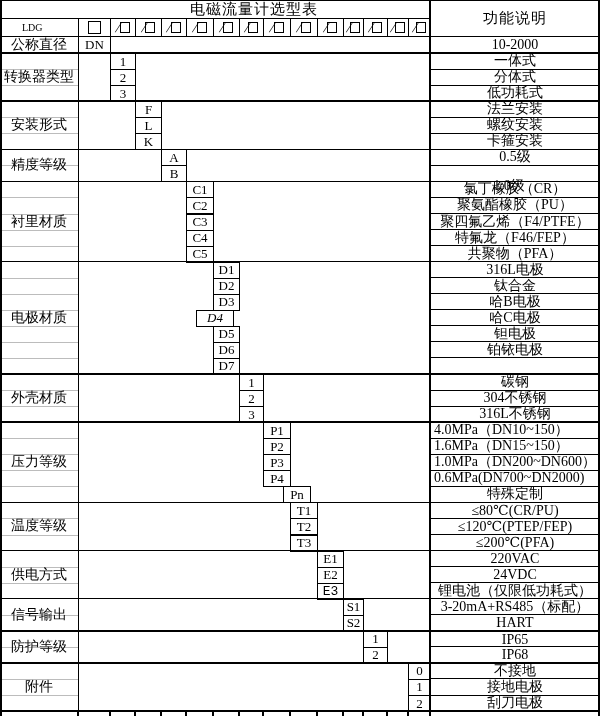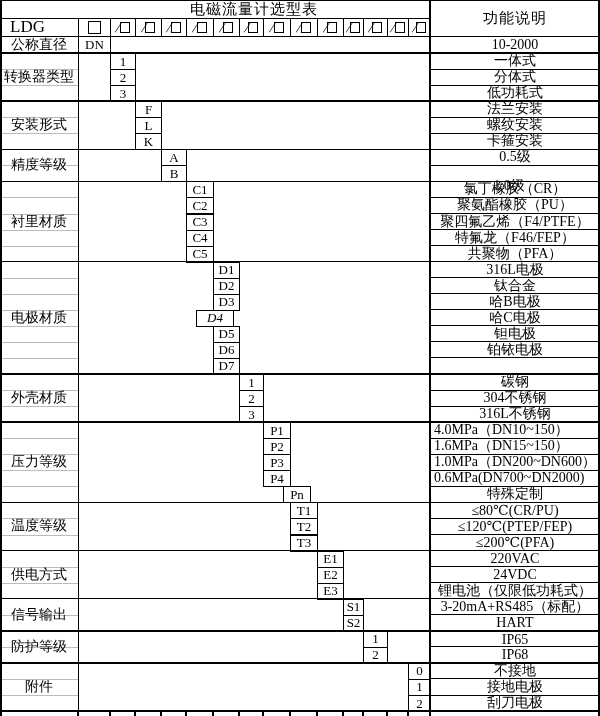--- a/index.html
+++ b/index.html
@@ -9,21 +9,21 @@
         justify-content:center;overflow:hidden;white-space:nowrap;background:transparent;}
   .label{font-size:14px;z-index:3;}
   .codebox{border:1px solid #000;font-size:13px;background:#fff;z-index:2;}
   .func{font-size:14px;}
   .func.left{justify-content:flex-start;padding-left:3px;}
   .line{position:absolute;background:#000;z-index:4;}
   .gline{position:absolute;background:#bcbcbc;height:1px;z-index:1;}
   .tick{position:absolute;background:#000;width:2px;height:5px;z-index:4;}
   .title{font-size:15px;letter-spacing:1px;}
   .fhead{font-size:15px;letter-spacing:1px;}
-  .ldg{justify-content:flex-start;padding-left:10px;font-size:17px;}
+  .ldg{justify-content:flex-start;padding-left:22px;font-size:10px;}
   .bx{display:inline-block;width:10px;height:11px;border:1px solid #000;
       box-sizing:border-box;vertical-align:middle;}
   .bx.big{width:13px;height:13px;}
   .sl{font-size:14px;font-style:italic;margin-right:0px;transform:skewX(-8deg);}
 </style>
 </head>
 <body>
 
 <div id="wrap">
     <div class="cell title" style="left: 0px; top: 0px; width: 430px; height: 18px; padding-left: 78px;">电磁流量计选型表</div>
@@ -212,21 +212,21 @@
     <div class="line" style="left: 430px; top: 534px; width: 170px; height: 1px;"></div>
     <div class="line" style="left: 0px; top: 549.75px; width: 600px; height: 1.6px;"></div>
     <div class="cell label" style="left: 1px; top: 550.55px; width: 76px; height: 48.15px;">供电方式</div>
     <div class="cell codebox" style="left: 317px; top: 550.55px; width: 27px; height: 17.05px;">E1</div>
     <div class="cell func" style="left: 431px; top: 550.55px; width: 168px; height: 16.05px;">220VAC</div>
     <div class="gline" style="left: 0px; top: 566.6px; width: 78px; height: 1px;"></div>
     <div class="cell codebox" style="left: 317px; top: 566.6px; width: 27px; height: 17.05px;">E2</div>
     <div class="cell func" style="left: 431px; top: 566.6px; width: 168px; height: 16.05px;">24VDC</div>
     <div class="line" style="left: 430px; top: 566.1px; width: 170px; height: 1px;"></div>
     <div class="gline" style="left: 0px; top: 582.65px; width: 78px; height: 1px;"></div>
-    <div class="cell codebox" style="left: 317px; top: 582.65px; width: 27px; height: 17.05px;">E3</div>
+    <div class="cell codebox" style="left: 317px; top: 582.65px; width: 27px; height: 17.05px; font-family: Liberation Mono, monospace;">E3</div>
     <div class="cell func" style="left: 431px; top: 582.65px; width: 168px; height: 16.05px;">锂电池（仅限低功耗式）</div>
     <div class="line" style="left: 430px; top: 582.15px; width: 170px; height: 1px;"></div>
     <div class="line" style="left: 0px; top: 597.9px; width: 600px; height: 1.6px;"></div>
     <div class="cell label" style="left: 1px; top: 598.7px; width: 76px; height: 32.1px;">信号输出</div>
     <div class="cell codebox" style="left: 343px; top: 598.7px; width: 21px; height: 17.05px;">S1</div>
     <div class="cell func" style="left: 431px; top: 598.7px; width: 168px; height: 16.05px;">3-20mA+RS485（标配）</div>
     <div class="gline" style="left: 0px; top: 614.75px; width: 78px; height: 1px;"></div>
     <div class="cell codebox" style="left: 343px; top: 614.75px; width: 21px; height: 17.05px;">S2</div>
     <div class="cell func" style="left: 431px; top: 614.75px; width: 168px; height: 16.05px;">HART</div>
     <div class="line" style="left: 430px; top: 614.25px; width: 170px; height: 1px;"></div>

